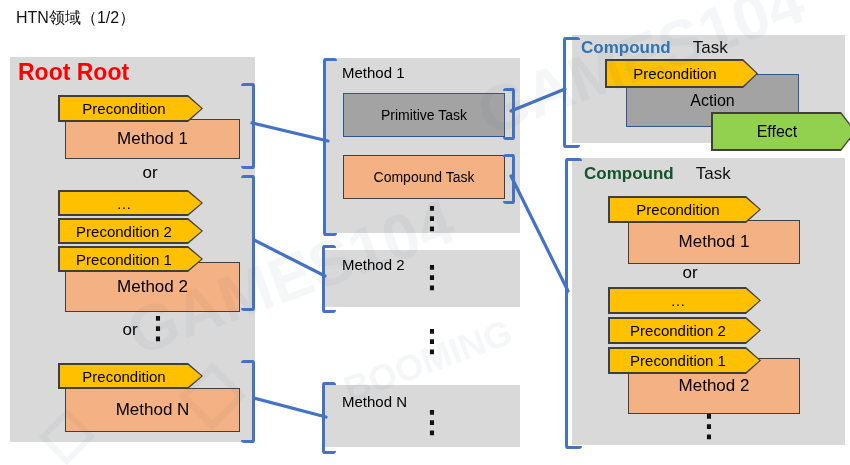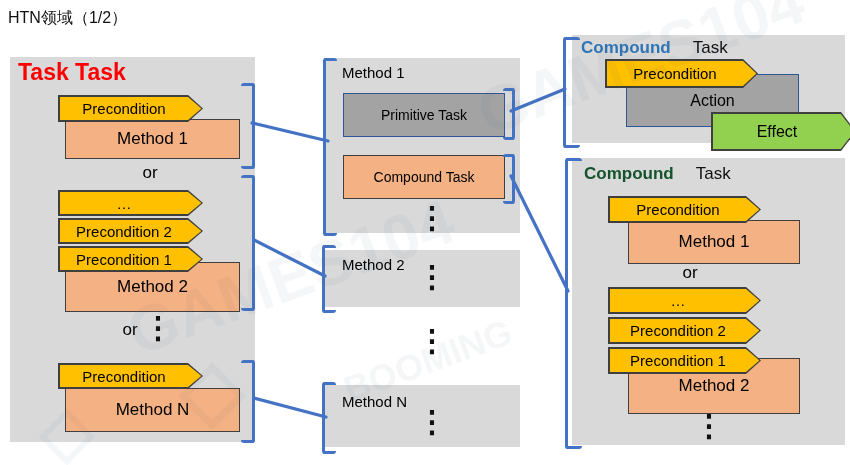--- a/index.html
+++ b/index.html
@@ -1,20 +1,20 @@
 <!DOCTYPE html>
 <html><head>
 <meta charset="utf-8">
 <style>
   html,body{margin:0;padding:0;background:#fff;}
   .stage{
     position:relative;width:850px;height:465px;background:#ffffff;
     font-family:"Liberation Sans",sans-serif;color:#000;overflow:hidden;
   }
-  .page-title{position:absolute;left:8px;top:8px;font-size:16px;color:#111;}
+  .page-title{position:absolute;left:16px;top:8px;font-size:16px;color:#111;}
   .panel{position:absolute;background:#D9D9D9;}
   .ptitle{position:absolute;font-size:15px;color:#000;white-space:nowrap;}
   .root-title{position:absolute;font-size:23px;font-weight:700;color:#FF0000;white-space:nowrap;}
   .dual-title{position:absolute;font-size:17px;white-space:nowrap;}
   .dual-title .accent{font-weight:700;}
   .dual-title .rest{color:#111;margin-left:22px;}
 
   
   .arw{position:absolute;z-index:2;display:flex;align-items:center;justify-content:center;
        font-size:15px;margin-left:28px;--fill:#FFC000;}
@@ -49,21 +49,21 @@
 
   <div class="wm" style="left:120px;top:240px;font-size:64px;transform:rotate(-20deg);">GAMES104</div>
   <div class="wm" style="left:470px;top:20px;font-size:64px;transform:rotate(-20deg);">GAMES104</div>
   <div class="wm" style="left:340px;top:340px;font-size:36px;transform:rotate(-20deg);">BOOMING</div>
   <div class="wm" style="left:180px;top:340px;font-size:84px;">◇</div>
   <div class="wm" style="left:40px;top:390px;font-size:70px;">◇</div>
 
   <div class="page-title">HTN领域（1/2）</div>
 
   <div class="panel" style="left:10px;top:57px;width:245px;height:385px;">
-    <div class="root-title" style="left:8px;top:2px;">Task Task</div>
+    <div class="root-title" style="left:8px;top:2px;">Root Root</div>
 
     <div class="rect salmon" style="left:55px;top:62px;width:173px;height:38px;">
       <span>Method 1</span>
     </div>
     <div class="arw" style="left:20px;top:38px;width:145px;height:27px;">
       <span>Precondition</span>
     </div>
 
     <div class="or" style="left:110px;top:106px;width:60px;">or</div>
 

